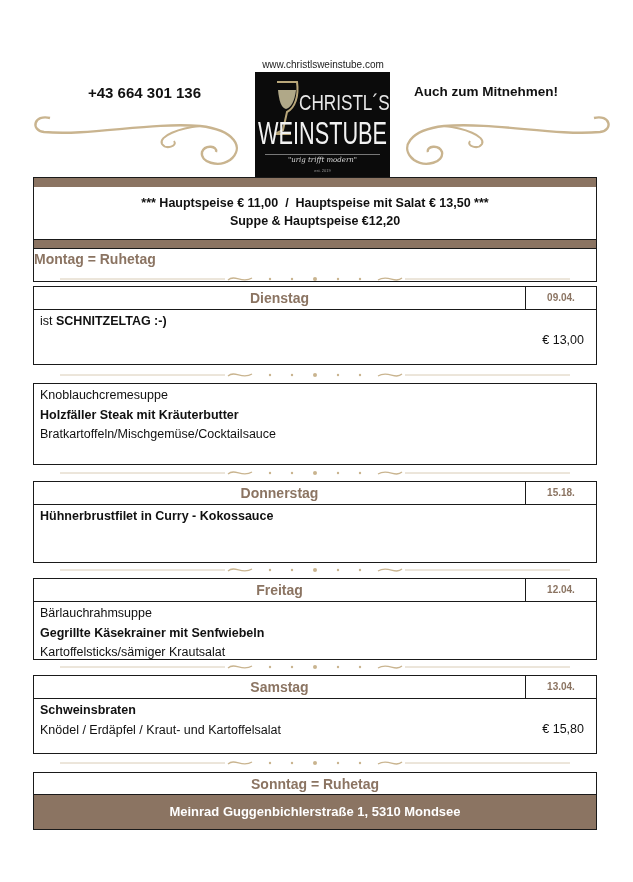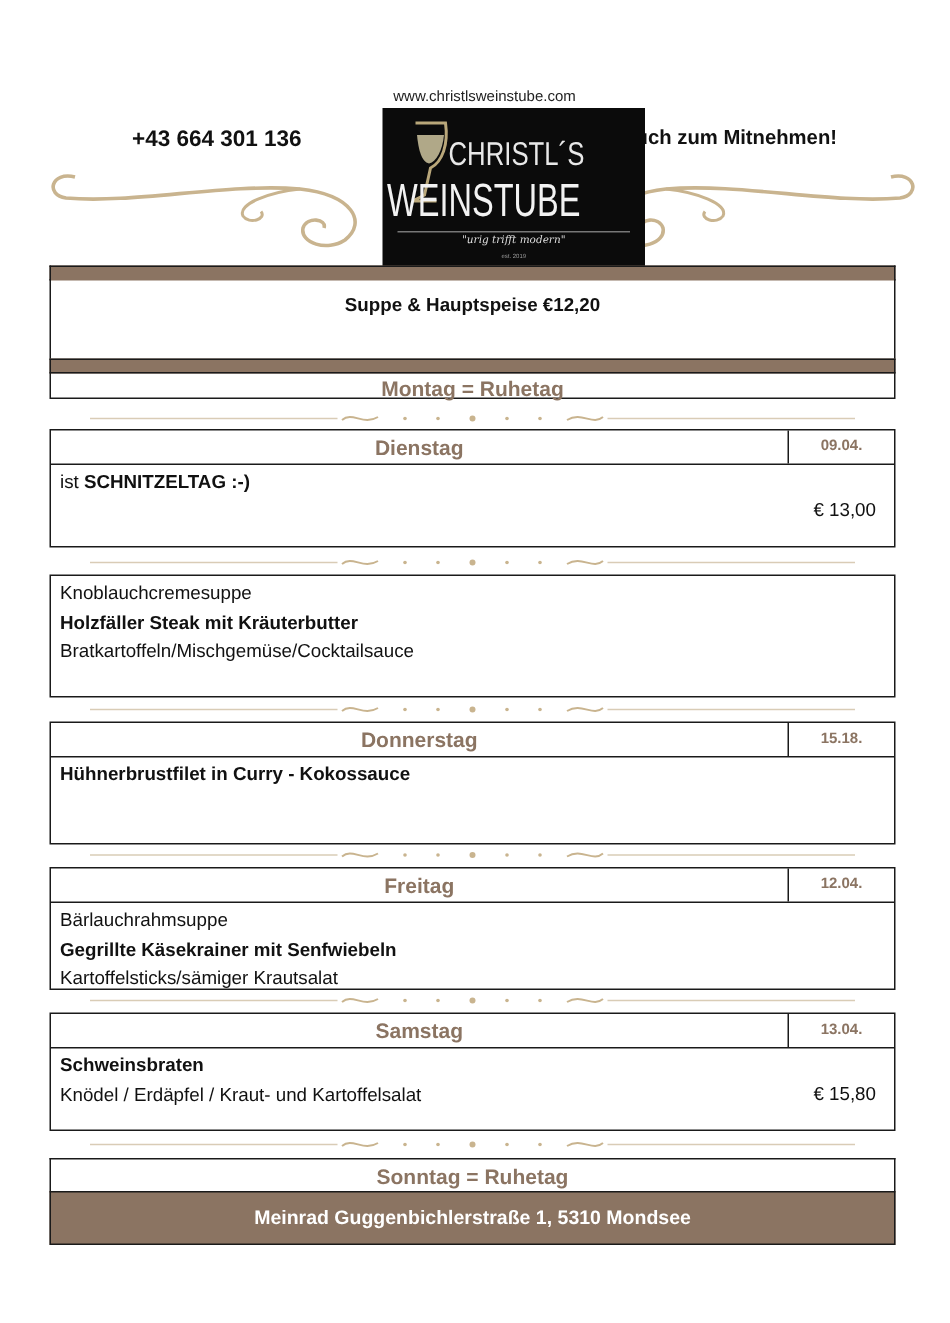--- a/index.html
+++ b/index.html
@@ -4,40 +4,40 @@
 <style>
   html, body { margin: 0; padding: 0; background: #ffffff; }
   body { width: 633px; height: 882px; position: relative; overflow: hidden;
          font-family: "Liberation Sans", "DejaVu Sans", sans-serif; color: #111; }
   .abs { position: absolute; }
 
   .phone { left: 88px; top: 84px; font-size: 15px; font-weight: bold; }
   .takeaway { left: 414px; top: 84px; font-size: 13.5px; font-weight: bold; }
   .website { left: 254px; top: 59px; width: 138px; text-align: center; font-size: 10px; color: #222; }
 
-  .logo { left: 255px; top: 72px; width: 135px; height: 106px; background: #0b0b0b; overflow: hidden; padding-left: 40px; }
+  .logo { left: 255px; top: 72px; width: 135px; height: 106px; background: #0b0b0b; overflow: hidden; }
   .logo .l1 { position: absolute; left: 44px; top: 18px; color: #e8e8e8; font-family: "Liberation Sans Narrow","Liberation Sans", sans-serif;
               font-size: 22px; letter-spacing: 0px; transform: scaleX(0.78); transform-origin: left; white-space: nowrap; }
   .logo .l2 { position: absolute; left: 3px; top: 44px; color: #f2f2f2; font-family: "Liberation Sans", sans-serif;
               font-size: 31px; transform: scaleX(0.70); transform-origin: left; white-space: nowrap; letter-spacing: 0px; }
   .logo .rule { position: absolute; left: 10px; right: 10px; top: 82px; height: 1px; background: #777; }
   .logo .tag { position: absolute; left: 0; right: 0; top: 84px; text-align: center; color: #ddd;
                font-family: "DejaVu Serif", serif; font-style: italic; font-size: 7px; }
   .logo .est { position: absolute; left: 0; right: 0; top: 96px; text-align: center; color: #999; font-size: 4px; }
   .logo svg { position: absolute; left: 14px; top: 6px; }
 
   .swirl { top: 108px; }
   .brown { background: #8b7462; }
 
   .topbar1 { left: 33px; top: 177px; width: 564px; height: 10px; border: 1.5px solid #1a1a1a; border-bottom: none; box-sizing: border-box; }
   .pricebox { left: 33px; top: 186px; width: 564px; height: 53px; border-left: 1.5px solid #1a1a1a; border-right: 1.5px solid #1a1a1a; box-sizing: border-box;
               text-align: center; font-weight: bold; font-size: 12.5px; line-height: 18px; padding-top: 8px; }
   .topbar2 { left: 33px; top: 239px; width: 564px; height: 10px; border: 1.5px solid #1a1a1a; border-bottom: none; box-sizing: border-box; }
-  .montag { left: 33px; top: 248px; width: 564px; height: 18px; border: 1.5px solid #1a1a1a; box-sizing: border-box;
-            text-align: center; font-weight: bold; color: #8b7462; font-size: 14px; line-height: 21px; }
+  .montag { left: 33px; top: 248px; width: 564px; height: 34px; border: 1.5px solid #1a1a1a; box-sizing: border-box;
+            font-weight: bold; color: #8b7462; font-size: 14px; line-height: 21px; }
 
   .divider { left: 60px; width: 510px; height: 14px; }
 
   .day { left: 33px; width: 564px; border: 1.5px solid #1a1a1a; box-sizing: border-box; background: #fff; }
   .day .hdr { height: 22px; border-bottom: 1.5px solid #1a1a1a; display: flex; }
   .day .hdr .name { flex: 1; text-align: center; font-weight: bold; color: #8b7462; font-size: 14px; line-height: 22px; border-right: 1.5px solid #1a1a1a; }
   .day .hdr .date { width: 70px; text-align: center; font-weight: bold; color: #8b7462; font-size: 10px; line-height: 22px; }
   .day .body { position: relative; padding: 2px 0 0 6px; font-size: 12.5px; line-height: 19.5px; }
   .day .body .b { font-weight: bold; }
   .day .price { position: absolute; right: 12px; font-size: 12.5px; }
@@ -73,20 +73,21 @@
   </svg>
   <div class="l1">CHRISTL´S</div>
   <div class="l2">WEINSTUBE</div>
   <div class="rule"></div>
   <div class="tag">"urig trifft modern"</div>
   <div class="est">est. 2019</div>
 </div>
 
 <div class="abs topbar1 brown"></div>
 <div class="abs pricebox">
+  <div style="white-space:pre;">*** Hauptspeise € 11,00  /  Hauptspeise mit Salat € 13,50 ***</div>
   <div>Suppe &amp; Hauptspeise €12,20</div>
 </div>
 <div class="abs topbar2 brown"></div>
 <div class="abs montag">Montag = Ruhetag</div>
 
 <svg class="abs divider" style="top:272px;" viewBox="0 0 510 14">
   <line x1="0" y1="7" x2="165" y2="7" stroke="#d9ccb6" stroke-width="1"></line>
   <path d="M168 8 C175 2, 182 12, 192 6" fill="none" stroke="#c9b48f" stroke-width="1.3"></path>
   <circle cx="210" cy="7" r="1.2" fill="#c9b48f"></circle>
     <circle cx="232" cy="7" r="1.2" fill="#c9b48f"></circle>

